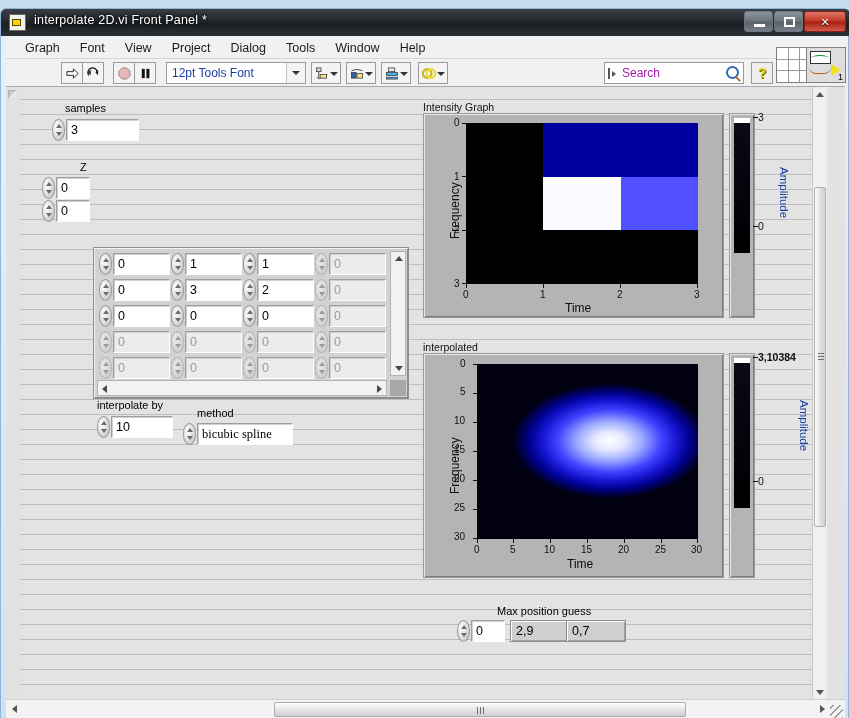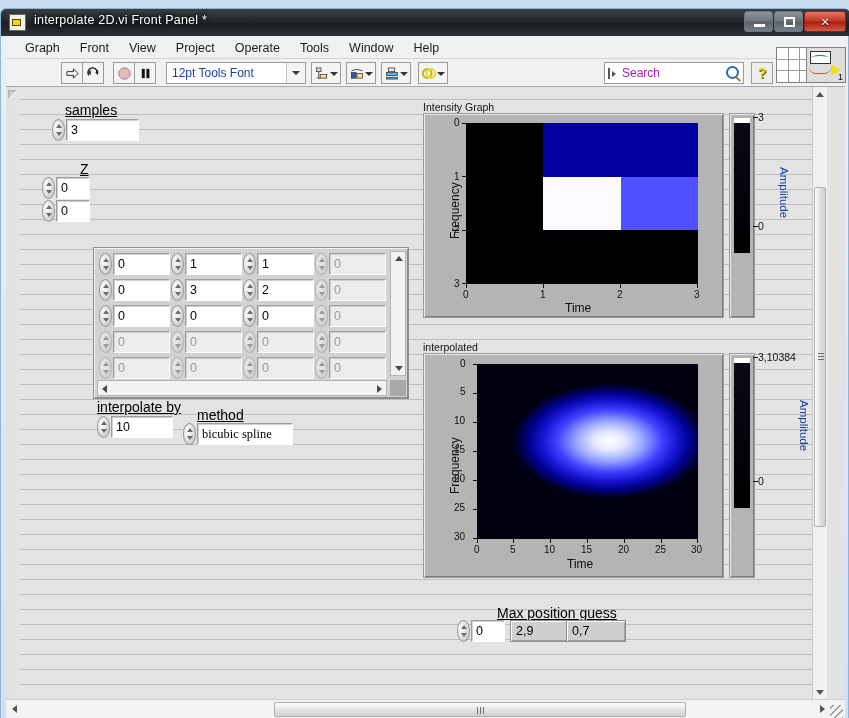--- a/index.html
+++ b/index.html
@@ -223,21 +223,21 @@
     border-top:4px solid transparent;border-bottom:4px solid transparent;}
   .hscroll .lf{left:6px;border-right:5px solid #555;}
   .hscroll .rt{right:20px;border-left:5px solid #555;}
   .grip{
     position:absolute;right:2px;bottom:1px;width:13px;height:13px;
     background:
       repeating-linear-gradient(135deg,transparent 0 2px,#9a9a9a 2px 3px,transparent 3px 5px);
   }
   
   .lv-label{
-    position:absolute;font-size:14px;color:#000;white-space:nowrap;text-decoration:underline;
+    position:absolute;font-size:11px;color:#000;white-space:nowrap;
   }
   .spin{
     position:absolute;width:13px;height:22px;
     background:radial-gradient(ellipse at 35% 35%,#ffffff 0%,#e6e6e6 40%,#b9b9b9 100%);
     border:1px solid #9b9b9b;border-radius:7px/11px;box-sizing:border-box;
   }
   .spin .u,.spin .d{position:absolute;left:3px;width:0;height:0;
     border-left:3px solid transparent;border-right:3px solid transparent;}
   .spin .u{top:4px;border-bottom:4px solid #6b6b6b;}
   .spin .d{bottom:4px;border-top:4px solid #6b6b6b;}
@@ -328,24 +328,24 @@
           <span class="max"></span>
         </div>
       <div class="wbtn close">
         <span class="g">✕</span>
       </div>
     </div>
   </div>
 
   <div class="menubar">
     <div class="menu-item">Graph</div>
-    <div class="menu-item">Front</div>
+    <div class="menu-item">Font</div>
     <div class="menu-item">View</div>
     <div class="menu-item">Project</div>
-    <div class="menu-item">Operate</div>
+    <div class="menu-item">Dialog</div>
     <div class="menu-item">Tools</div>
     <div class="menu-item">Window</div>
     <div class="menu-item">Help</div>
   </div>
 
   <div class="toolbar">
 
     <div class="tb-grp" style="left:55px;">
       <div class="tb-btn">
         <svg class="arrow-run" viewBox="0 0 14 14">
@@ -732,21 +732,21 @@
         <div class="gl" style="left:231px;top:190px;">25</div>
         <div class="gl" style="left:267px;top:190px;">30</div>
         <div class="axlbl" style="left:143px;top:203px;">Time</div>
         <div class="axlbl ylbl" style="left:24px;top:140px;">Frequency</div>
       </div>
 
       <div class="scalebar" style="left:709px;top:266px;width:26px;height:225px;">
         <div class="scale-top" style="left:4px;top:4px;width:16px;height:5px;"></div>
         <div class="scale-grad" style="left:4px;top:9px;width:16px;height:145px;background:linear-gradient(180deg,#0a0a14 0%,#050510 40%,#000000 100%);"></div>
       </div>
-      <div class="scale-txt" style="left:738px;top:264px;">3,10384</div>
+      <div class="scale-txt" style="left:738px;top:264px;font-weight:bold;">3,10384</div>
       <i class="tick" style="left:733px;top:270px;width:5px;height:1px;"></i>
       <div class="scale-txt" style="left:738px;top:388px;">0</div>
       <i class="tick" style="left:733px;top:394px;width:5px;height:1px;"></i>
       <div class="amp-lbl" style="left:790px;top:313px;color:#1b3fa8;">Amplitude</div>
 
       <div class="lv-label" style="left:477px;top:518px;">Max position guess</div>
       <div class="spin" style="left:437px;top:533px;">
           <i class="u"></i>
           <i class="d"></i>
         </div>

